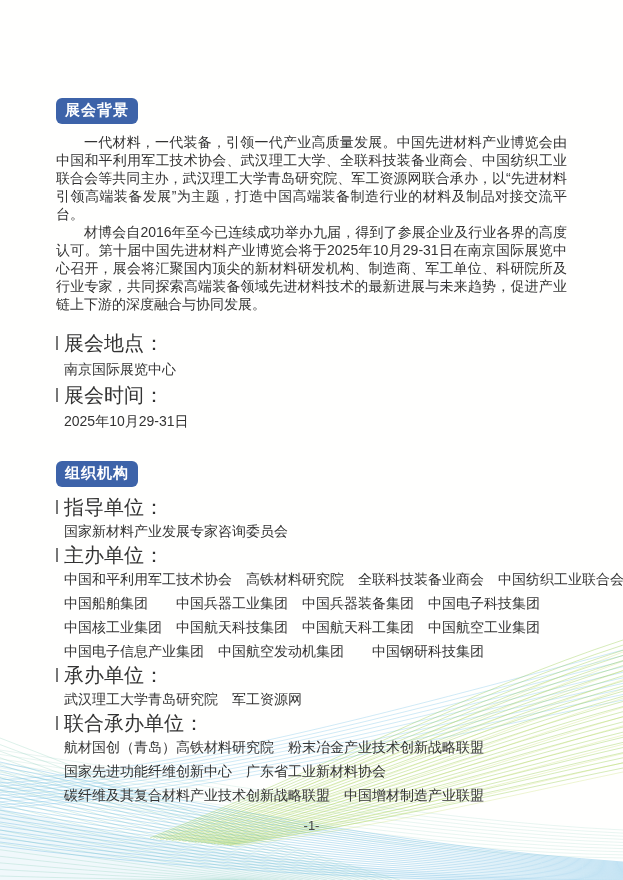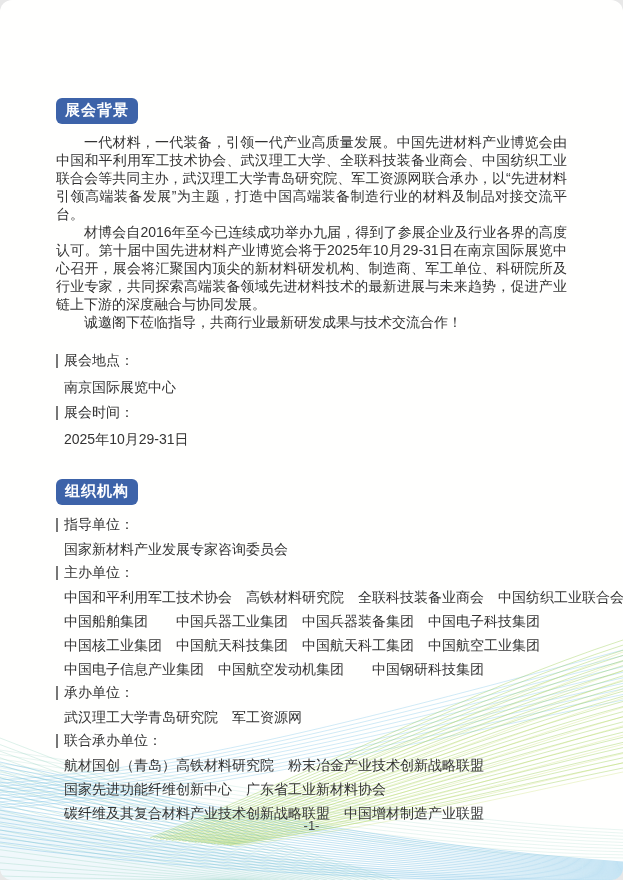--- a/index.html
+++ b/index.html
@@ -10,21 +10,20 @@
   }
   html,body{margin:0;padding:0;background:#e8e8e8;}
   .page{
     position:relative;
     width:623px;height:880px;
     margin:0 auto;
     background:#fffffe;
     overflow:hidden;
     font-family:"Liberation Sans","DejaVu Sans",sans-serif;
     color:var(--text);
-    border-radius:12px;
   }
   .wave{
     position:absolute;left:0;top:0;width:623px;height:880px;
     pointer-events:none;
   }
   .content{
     position:relative;
     padding:98px 56px 0 56px;
   }
   .badge{
@@ -42,21 +41,21 @@
     font-size:14px;
     line-height:18px;
     text-align:justify;
     text-indent:2em;
   }
   .para.first{margin-top:9px;}
   .info{margin-top:17px;}
   .label-row{
     display:flex;align-items:center;gap:6px;
     height:26px;
-    font-size:14px;
+    font-size:20px;
   }
   .vbar{
     display:inline-block;
     width:2px;height:14px;
     background:var(--bar);
     flex:0 0 auto;
   }
   .value-row{
     height:26px;line-height:26px;
     padding-left:8px;
@@ -189,21 +188,20 @@
       <path d="M 235 846 C 385 826, 508 796, 623 772" fill="none" stroke="#c3da62" stroke-opacity="0.4" stroke-width="0.7"></path>
     </svg>
 
   <div class="content">
 
     <section>
       <div class="badge">展会背景</div>
 
       <p class="para first">一代材料，一代装备，引领一代产业高质量发展。中国先进材料产业博览会由中国和平利用军工技术协会、武汉理工大学、全联科技装备业商会、中国纺织工业联合会等共同主办，武汉理工大学青岛研究院、军工资源网联合承办，以“先进材料引领高端装备发展”为主题，打造中国高端装备制造行业的材料及制品对接交流平台。</p>
       <p class="para">材博会自2016年至今已连续成功举办九届，得到了参展企业及行业各界的高度认可。第十届中国先进材料产业博览会将于2025年10月29-31日在南京国际展览中心召开，展会将汇聚国内顶尖的新材料研发机构、制造商、军工单位、科研院所及行业专家，共同探索高端装备领域先进材料技术的最新进展与未来趋势，促进产业链上下游的深度融合与协同发展。</p>
-      <p class="para">诚邀阁下莅临指导，共商行业最新研发成果与技术交流合作！</p>
 
       <div class="info">
         <div class="label-row">
           <span class="vbar"></span>
           <span>展会地点：</span>
         </div>
         <div class="value-row">南京国际展览中心</div>
 
         <div class="label-row">
           <span class="vbar"></span>

